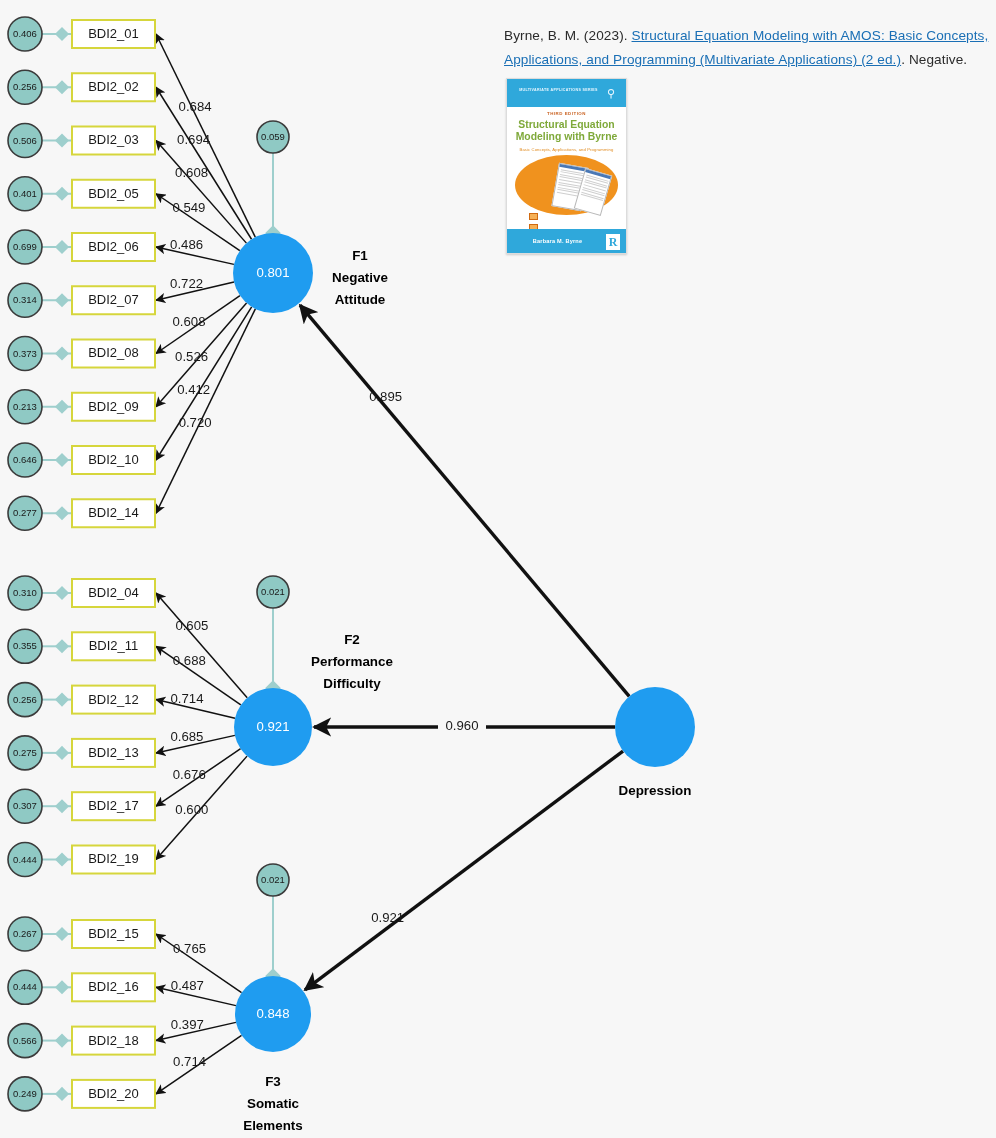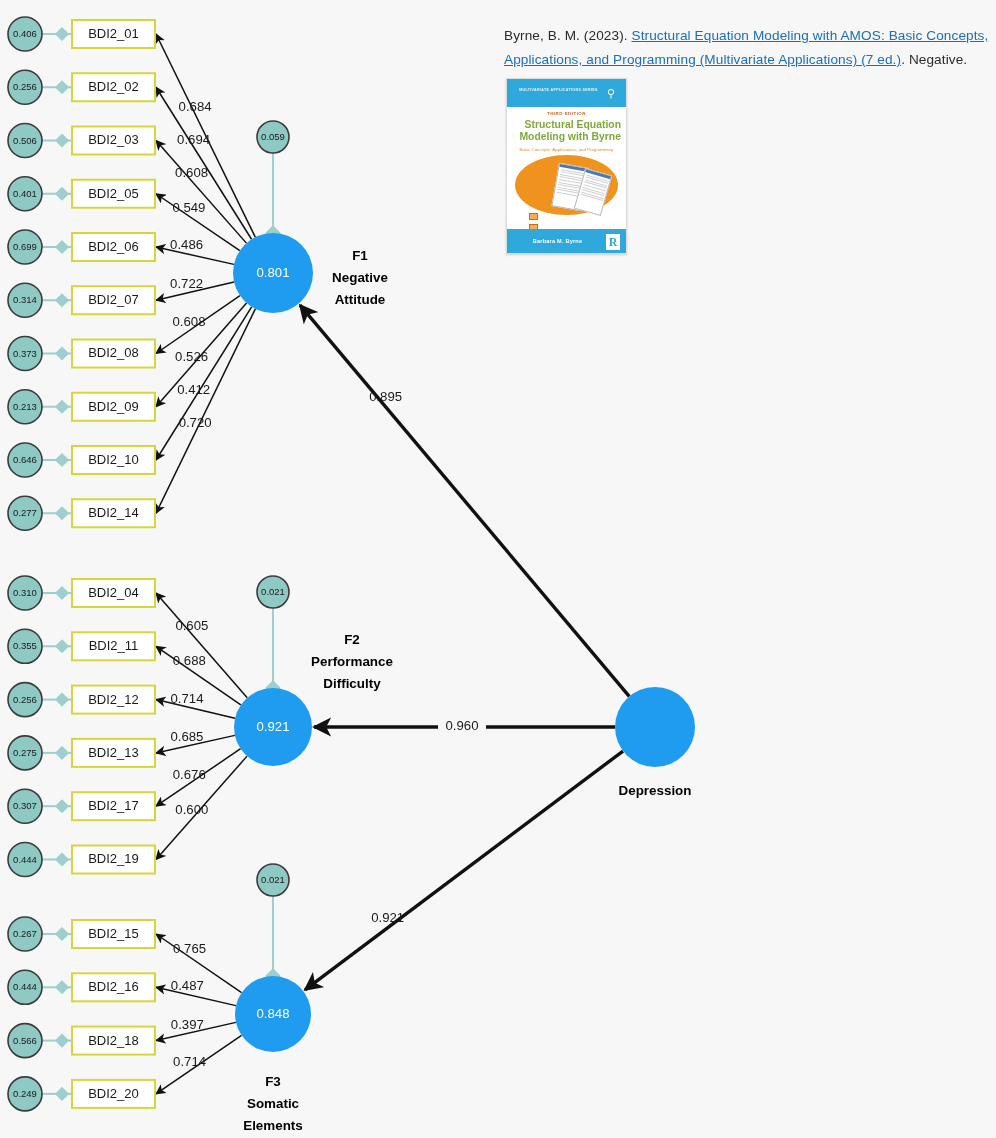--- a/index.html
+++ b/index.html
@@ -37,21 +37,21 @@
   .bk-logo{
     position:absolute;right:9px;top:7px;width:12px;height:14px;
     color:#eaf7ff;font-size:11px;line-height:14px;text-align:center;
   }
   .bk-mid{background:#fff;height:118px;position:relative;padding-top:4px;}
   .bk-ed{
     text-align:center;font-size:4.4px;font-weight:bold;color:#c9601f;
     letter-spacing:.5px;text-transform:uppercase;margin-bottom:3px;
   }
   .bk-title{
-    text-align:right;font-size:10.4px;line-height:12px;font-weight:bold;
+    text-align:center;font-size:10.4px;line-height:12px;font-weight:bold;
     color:#7fa93a;padding:0 5px;
   }
   .bk-sub{
     text-align:center;font-size:4.2px;color:#e08a1e;margin-top:4px;
     padding:0 6px;letter-spacing:.1px;
   }
   .bk-oval{
     position:absolute;left:8px;right:8px;top:48px;height:60px;
     background:#f0921e;border-radius:50%;
   }
@@ -312,21 +312,21 @@
         <text x="352" y="662" class="fac-name" text-anchor="middle" dominant-baseline="middle" font-weight="bold" fill="#000">Performance</text>
         <text x="352" y="684" class="fac-name" text-anchor="middle" dominant-baseline="middle" font-weight="bold" fill="#000">Difficulty</text>
         <text x="273" y="1082" class="fac-name" text-anchor="middle" dominant-baseline="middle" font-weight="bold" fill="#000">F3</text>
         <text x="273" y="1104" class="fac-name" text-anchor="middle" dominant-baseline="middle" font-weight="bold" fill="#000">Somatic</text>
         <text x="273" y="1126" class="fac-name" text-anchor="middle" dominant-baseline="middle" font-weight="bold" fill="#000">Elements</text>
         <text x="655" y="791" class="fac-name" text-anchor="middle" dominant-baseline="middle" font-weight="bold" font-size="14.5" fill="#000">Depression</text>
       </g>
   </svg>
 
   <div class="citation">
-    <span>Byrne, B. M. (2023). </span><a href="#">Structural Equation Modeling with AMOS: Basic Concepts, Applications, and Programming (Multivariate Applications) (7 ed.)</a><span>. Negative.</span>
+    <span>Byrne, B. M. (2023). </span><a href="#">Structural Equation Modeling with AMOS: Basic Concepts, Applications, and Programming (Multivariate Applications) (2 ed.)</a><span>. Negative.</span>
   </div>
 
   <div class="book">
     <div class="bk-top">
       <div class="bk-series">Multivariate Applications Series</div>
       <div class="bk-logo">⚲</div>
     </div>
     <div class="bk-mid">
       <div class="bk-ed">Third Edition</div>
       <div class="bk-title">Structural Equation</div>

